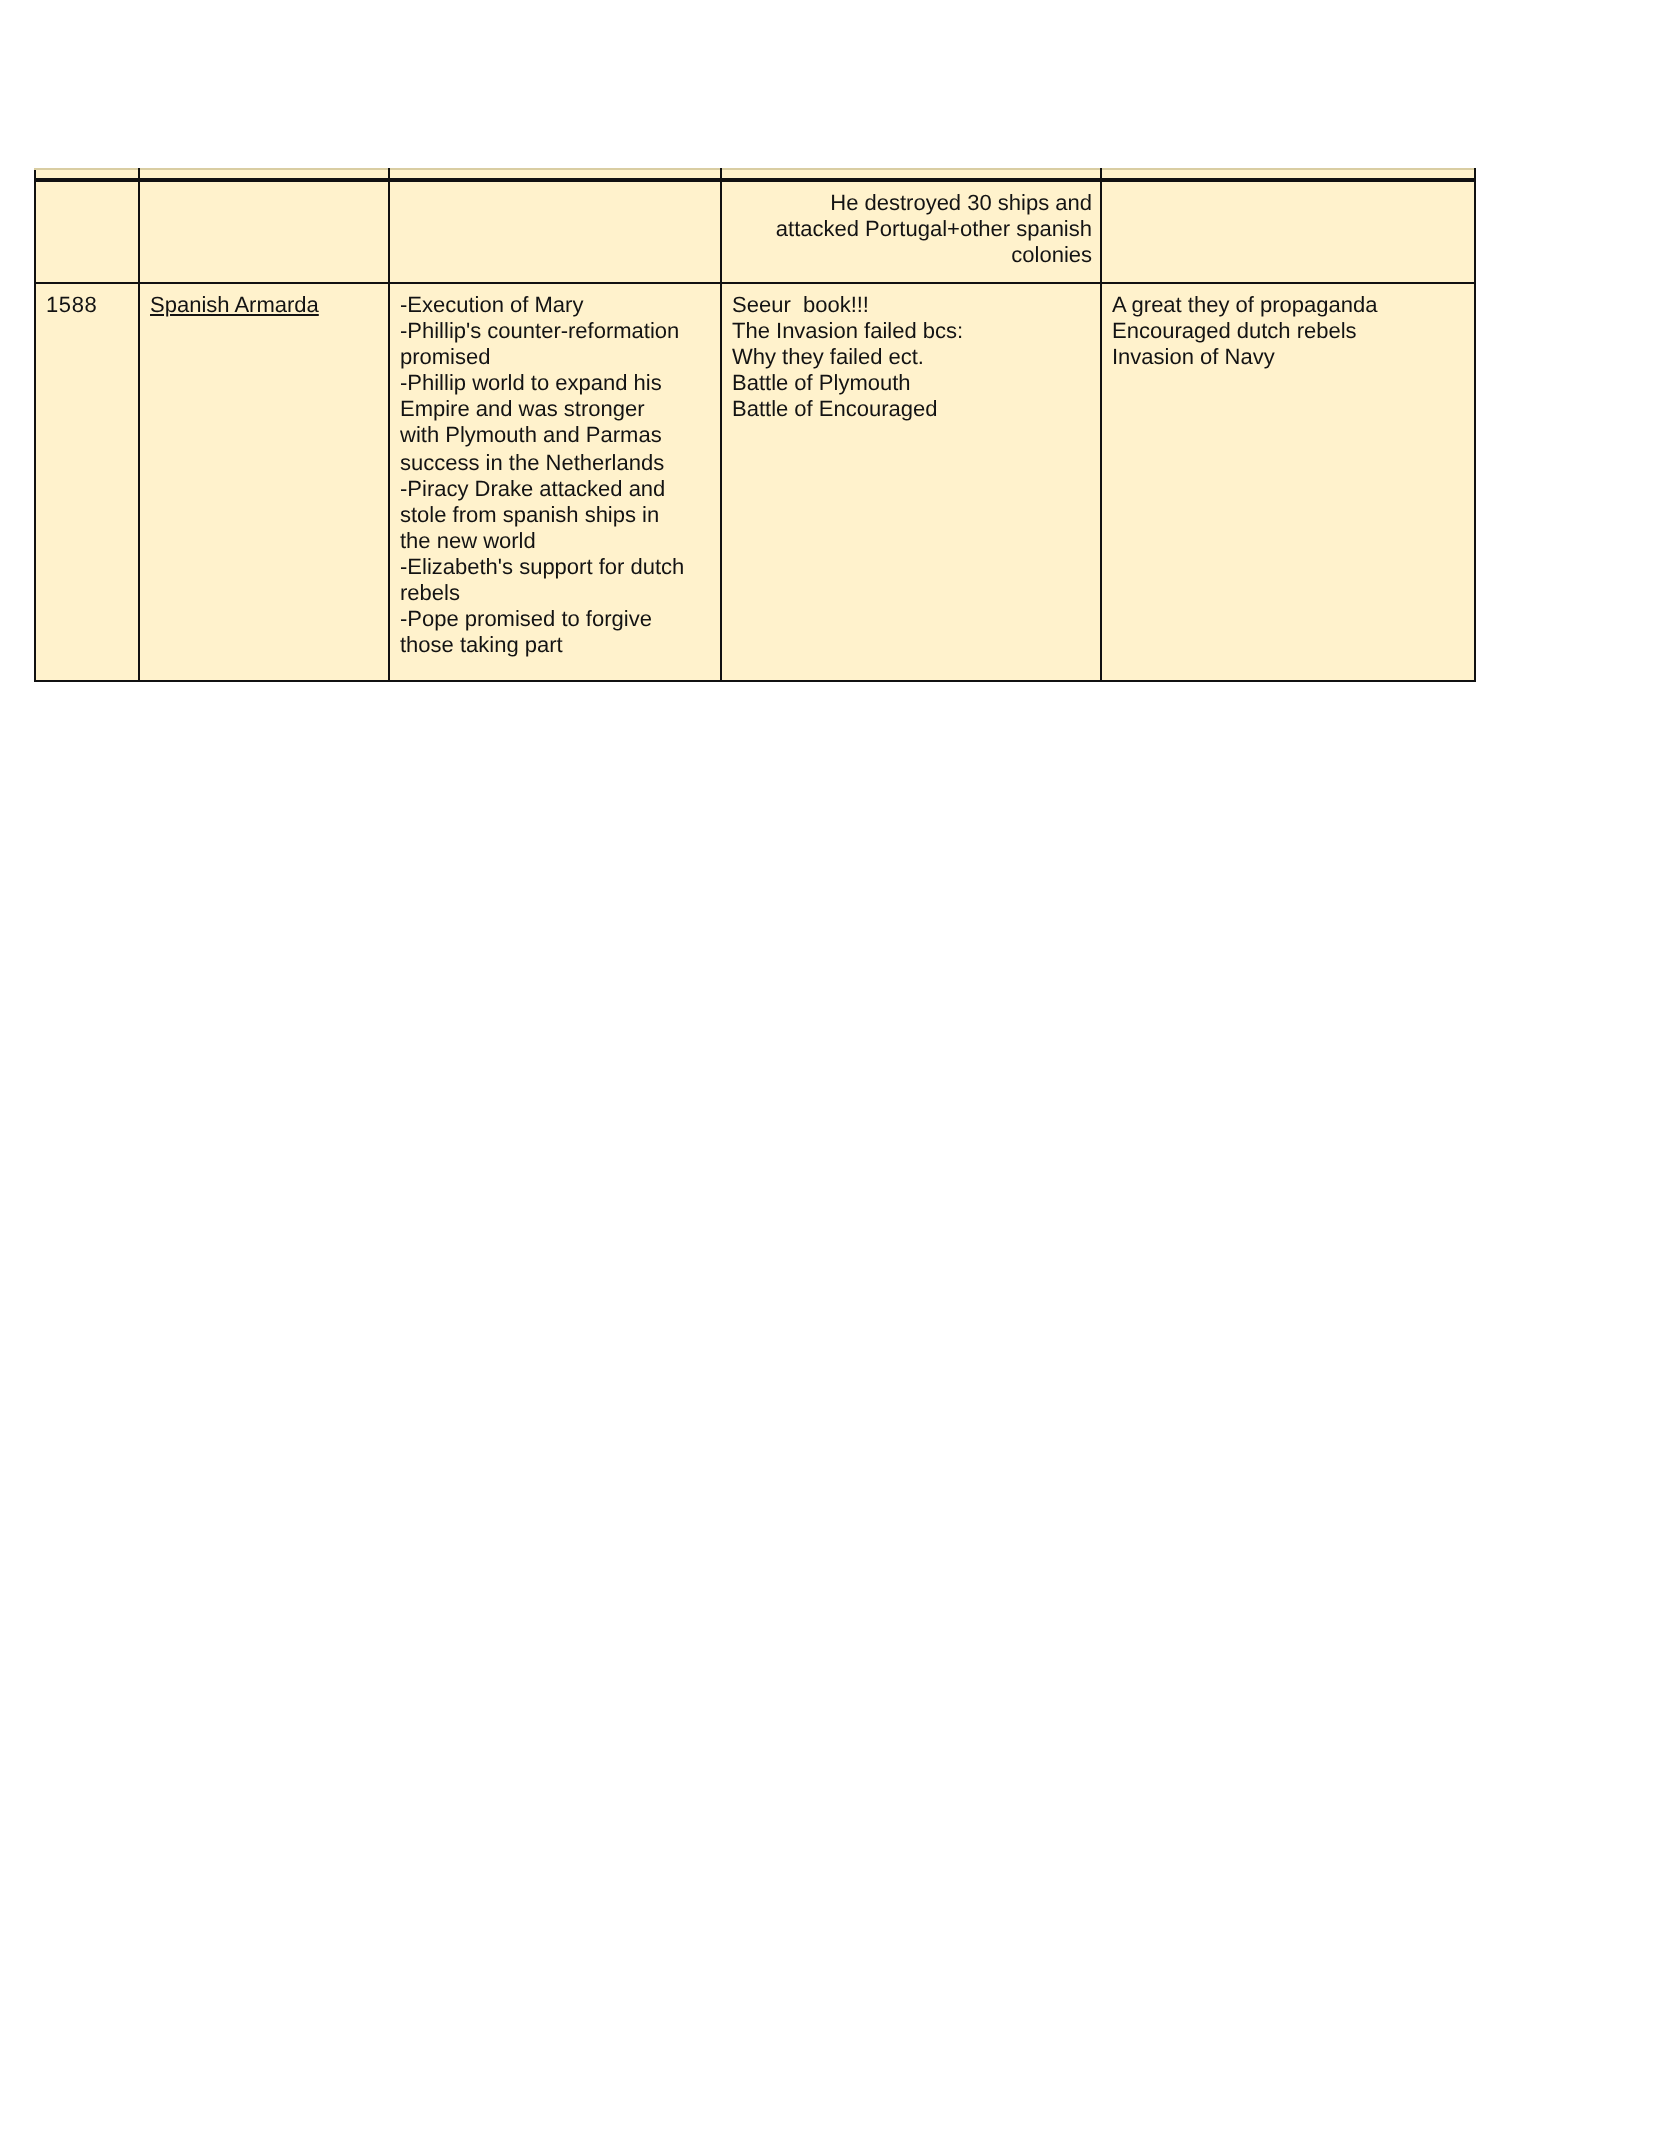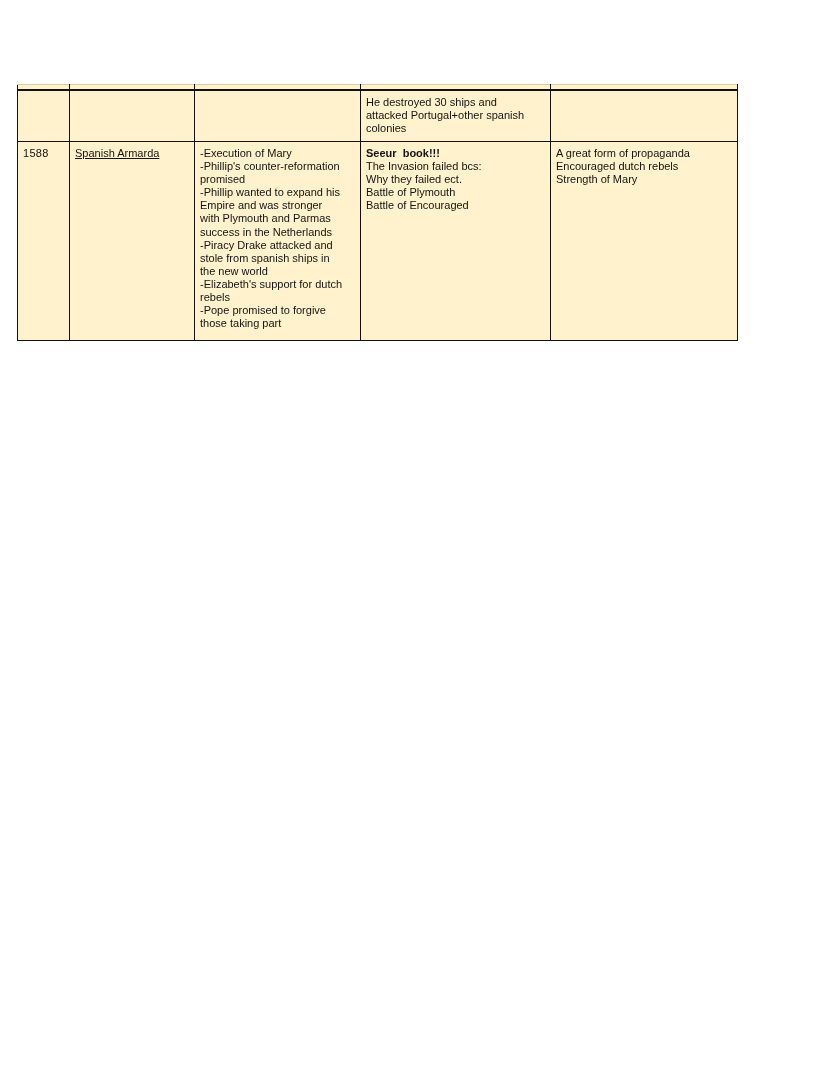--- a/index.html
+++ b/index.html
@@ -31,35 +31,35 @@
     line-height: 13.1px;
     color: #131313;
     overflow: hidden;
   }
   tr.sliver-row td {
     height: 4px;
     padding: 0;
     border-top: 1px solid #d9cda2;
     border-bottom: 2px solid var(--border-color, #111111);
   }
-  tr.partial-row td { height: 45px; }
+  tr.partial-row td { height: 45px; text-align: right; }
   tr.main-row td { height: 193px; margin-top: 24px; }
   td.year-cell {
     font-size: 15px;
     padding-left: 8px;
     padding-top: 8px;
     letter-spacing: 0.3px;
   }
   td.event-cell {
     padding-left: 10px;
     padding-top: 7px;
     text-decoration: underline;
   }
   .line { white-space: pre; }
-  .line.bold { font-weight: bold; }
+  .line.bold { font-weight: normal; }
 </style>
 </head>
 <body>
 
 <div class="page">
   <table class="doc-table">
     <colgroup>
       <col style="width:52px">
       <col style="width:125px">
       <col style="width:166px">
@@ -85,40 +85,40 @@
           </td>
       <td></td>
     </tr>
     <tr class="main-row">
       <td class="year-cell">1588</td>
       <td class="event-cell">Spanish Armarda</td>
       <td>
             <div class="line">-Execution of Mary</div>
             <div class="line">-Phillip's counter-reformation</div>
             <div class="line">promised</div>
-            <div class="line">-Phillip wanted to expand his</div>
+            <div class="line">-Phillip world to expand his</div>
             <div class="line">Empire and was stronger</div>
             <div class="line">with Plymouth and Parmas</div>
             <div class="line">success in the Netherlands</div>
             <div class="line">-Piracy Drake attacked and</div>
             <div class="line">stole from spanish ships in</div>
             <div class="line">the new world</div>
             <div class="line">-Elizabeth's support for dutch</div>
             <div class="line">rebels</div>
             <div class="line">-Pope promised to forgive</div>
             <div class="line">those taking part</div>
           </td>
       <td>
             <div class="line bold">Seeur  book!!!</div>
             <div class="line">The Invasion failed bcs:</div>
             <div class="line">Why they failed ect.</div>
             <div class="line">Battle of Plymouth</div>
             <div class="line">Battle of Encouraged</div>
           </td>
       <td>
-            <div class="line">A great form of propaganda</div>
+            <div class="line">A great they of propaganda</div>
             <div class="line">Encouraged dutch rebels</div>
-            <div class="line">Strength of Mary</div>
+            <div class="line">Invasion of Navy</div>
           </td>
     </tr>
   </tbody>
     </table>
 </div>
 
 </body></html>

